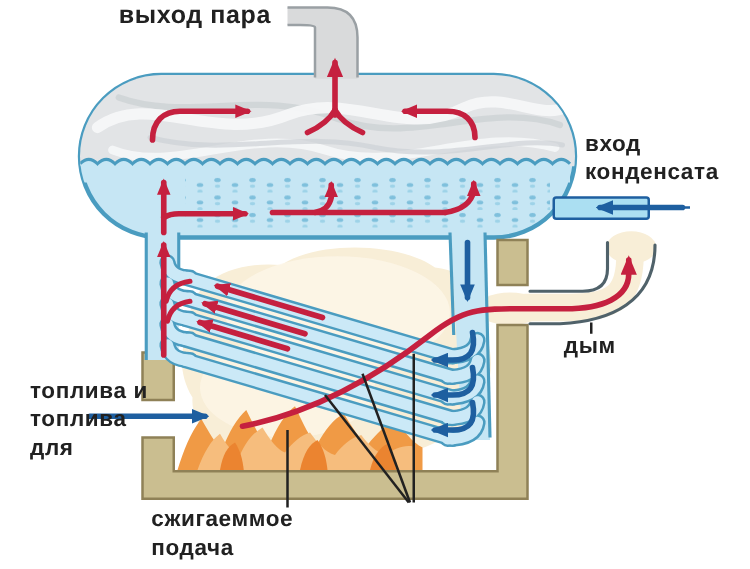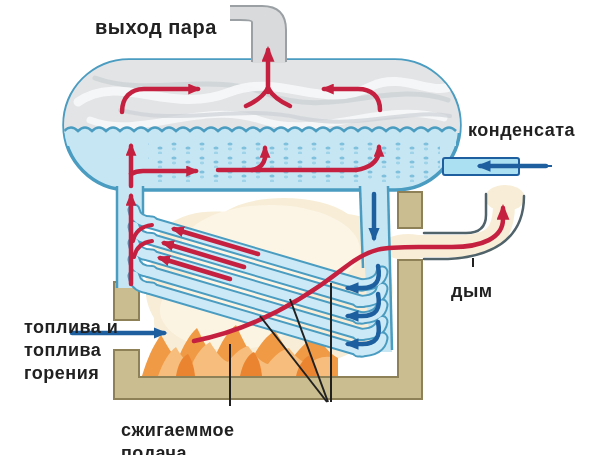--- a/index.html
+++ b/index.html
@@ -1,20 +1,20 @@
 <!DOCTYPE html>
 <html style="--bg: #ffffff; --text: #212121; --red: #c5203f; --blue: #1e5fa0; --teal: #4a9cc0; --water: #c6e6f4; --tubeFill: #cbe9f7; --steamFill: #e2e4e6; --swirlLight: #f6f7f8; --swirlDark: #cdd2d5; --tan: #cabe90; --tanLine: #8f8157; --cream: #f8eed7; --creamLight: #fdf6e8; --duct: #50626a; --flameOuter: #f09a45; --flameMid: #f6bd7d; --flameCore: #eb8430; --pipeGray: #d9dadb; --pipeGrayLine: #9aa0a4; --condFill: #abdff2; --bubble: #7fc0dc; --bubble2: #9ed3e8;"><head>
 <meta charset="utf-8">
 <style>
   html,body{margin:0;padding:0;background:#fff;}
   .stage{position:relative;width:600px;height:455px;background:var(--bg,#fff);overflow:hidden;
          font-family:"Liberation Sans",sans-serif;}
   .stage svg{position:absolute;left:0;top:0;}
   .lbl{position:absolute;font:bold 18px/23px "Liberation Sans",sans-serif;color:var(--text,#222);
-       white-space:nowrap;letter-spacing:.5px;margin-top:15px;}
+       white-space:nowrap;letter-spacing:.5px;}
   .lbl.big{font-size:20px;}
   
   .drum{fill:var(--water);stroke:var(--teal);stroke-width:3.5;}
   .steam-rect{fill:var(--steamFill);}
   .swirl-l{stroke:var(--swirlLight);fill:none;stroke-linecap:round;}
   .swirl-d{stroke:var(--swirlDark);fill:none;stroke-linecap:round;}
   .wavy-fill{fill:var(--water);}
   .wavy-line{stroke:var(--teal);stroke-width:2.5;fill:none;}
   .water-fill{fill:var(--water);}
   .pipe-side{stroke:var(--teal);stroke-width:2.5;fill:none;}
@@ -214,31 +214,32 @@
     <path class="leader" d="M331,283 L331,402"></path>
     <path class="leader" d="M473,258 L473,267"></path>
   </g>
 </svg>
 
 <div class="lbl big" style="left:95px;top:1px">
   <div>выход пара</div>
 </div>
 
 <div class="lbl" style="left:468px;top:104px;line-height:22px">
+  <div>вход</div>
   <div>конденсата</div>
 </div>
 
 <div class="lbl" style="left:451px;top:265px">
   <div>дым</div>
 </div>
 
 <div class="lbl" style="left:24px;top:301px">
   <div>топлива и</div>
   <div>топлива</div>
-  <div>горения</div>
+  <div>для</div>
 </div>
 
 <div class="lbl" style="left:121px;top:404px">
   <div>сжигаеммое</div>
   <div>подача</div>
 </div>
 
 
 </div>
 

